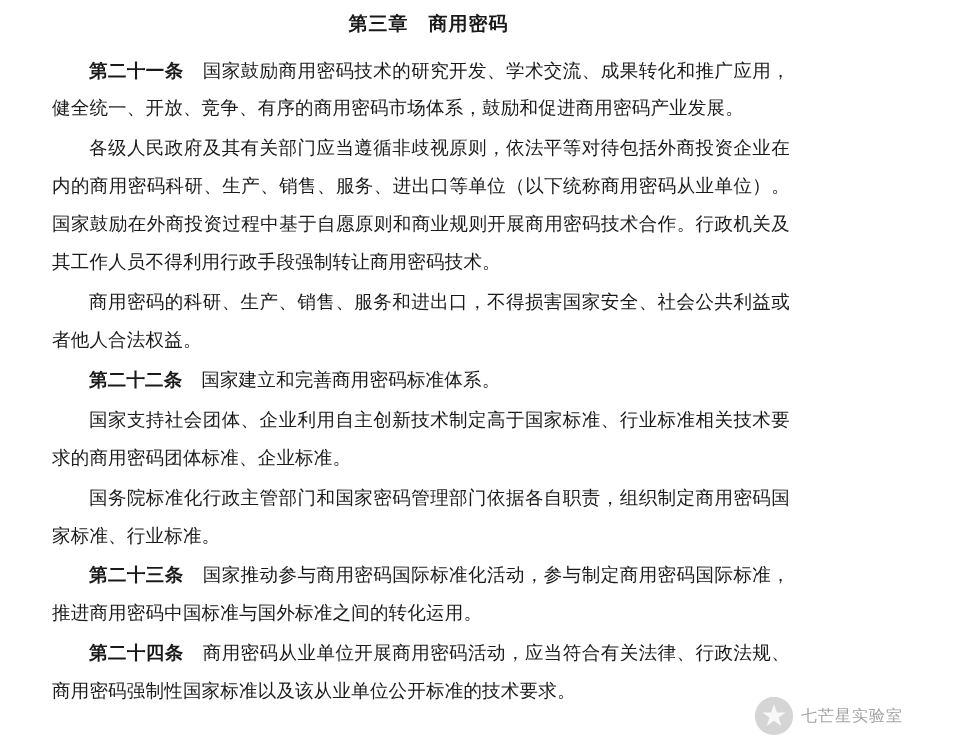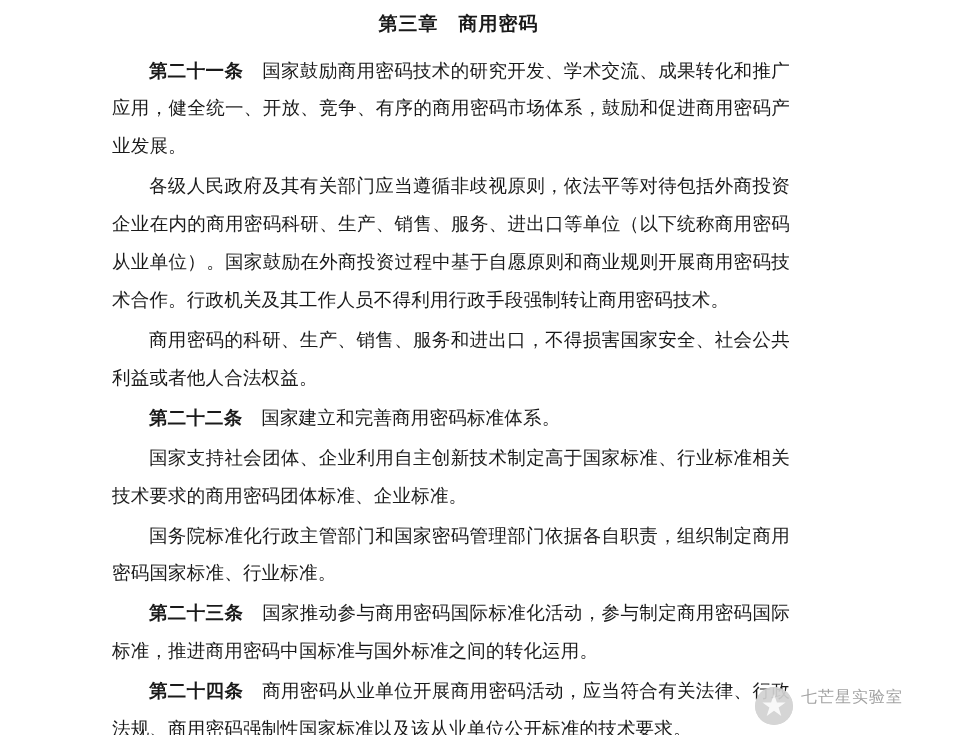--- a/index.html
+++ b/index.html
@@ -13,21 +13,21 @@
     position: relative;
     overflow: hidden;
     font-family: "Liberation Serif", serif;
     color: #1a1a1a;
   }
   .page {
     position: relative;
     width: 917px;
     height: 735px;
     box-sizing: border-box;
-    padding: 6px 112px 0 112px;
+    padding: 6px 112px 0 52px;
   }
   .chapter-title {
     text-align: center;
     font-size: 19px;
     font-weight: bold;
     letter-spacing: 1px;
     margin: 4px 0 14px 0;
     line-height: 1.5;
   }
   .para {
@@ -39,23 +39,23 @@
     text-indent: 2em;
     letter-spacing: 0.2px;
   }
   .para .lead {
     font-weight: bold;
   }
   
   .watermark {
     position: absolute;
     right: 14px;
-    bottom: 10px;
+    bottom: 0;
     display: flex;
-    align-items: flex-start;
+    align-items: center;
     gap: 8px;
     opacity: 0.92;
   }
   .wm-logo {
     width: 38px;
     height: 38px;
     border-radius: 50%;
     background: #cfcfcf;
     position: relative;
     flex: 0 0 auto;

